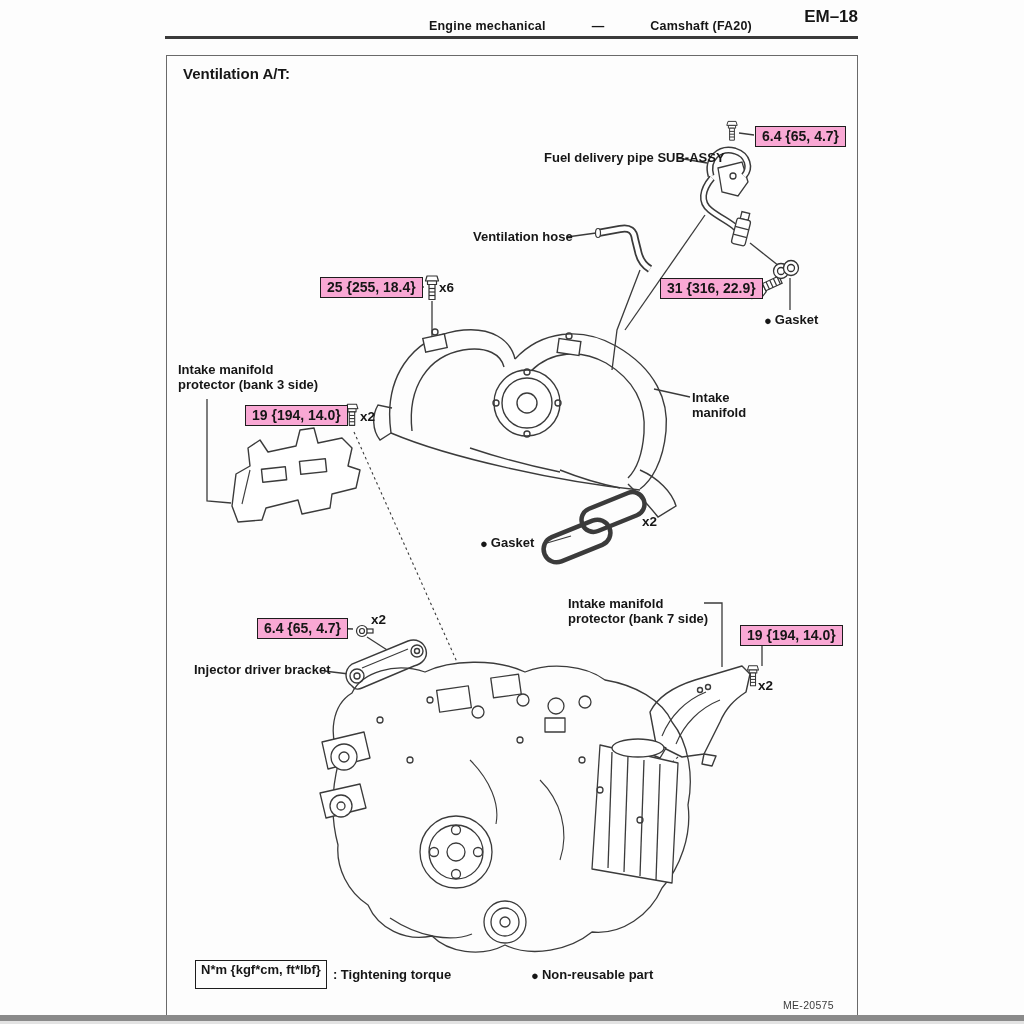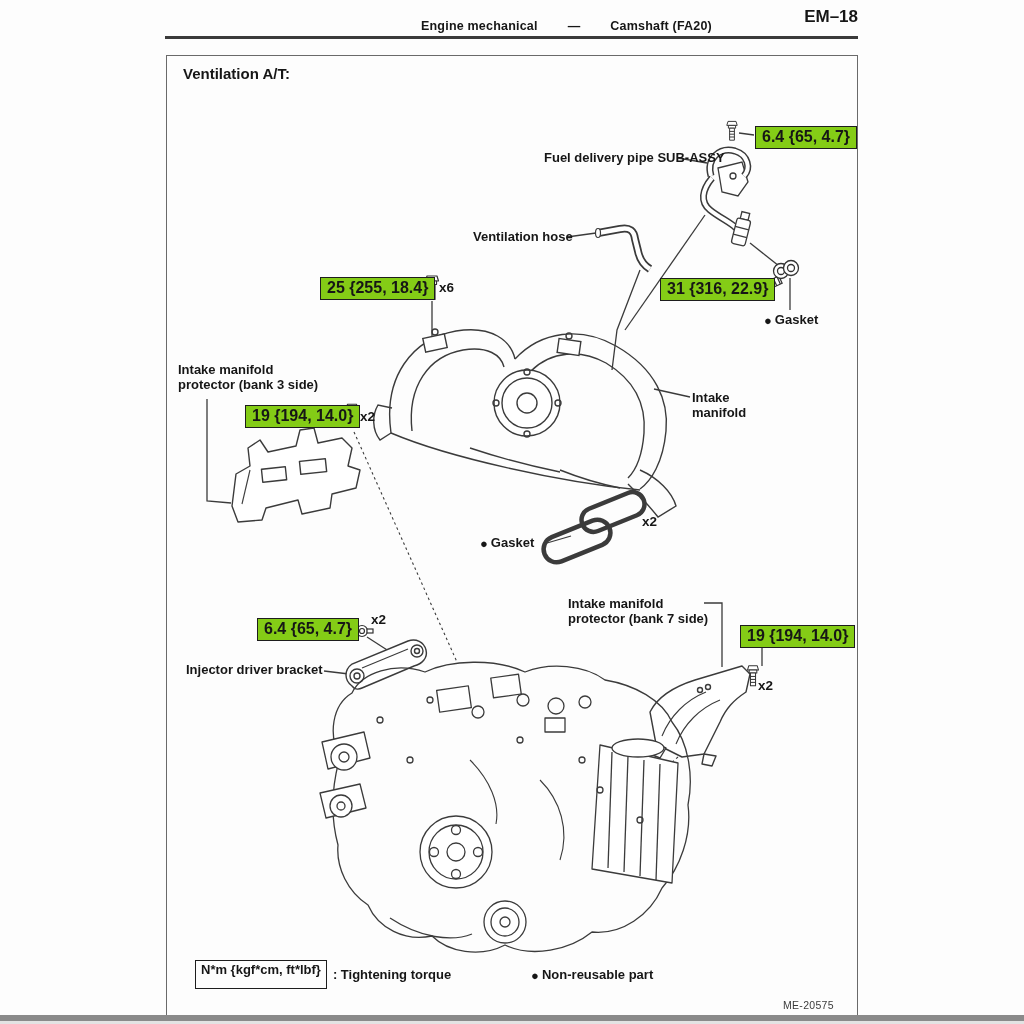--- a/index.html
+++ b/index.html
@@ -4,32 +4,32 @@
 <style>
   html,body{margin:0;padding:0;}
   body{
     width:1024px;height:1024px;position:relative;background:#fdfdfd;
     font-family:"Liberation Sans","DejaVu Sans",sans-serif;color:#161616;
     overflow:hidden;
   }
   .abs{position:absolute;}
   
   .hdr-title{left:406px;top:19px;font-size:12.5px;font-weight:700;letter-spacing:.2px;}
-  .hdr-title span{margin:0 15px;}
+  .hdr-title span{margin:0 23px;}
   .hdr-page{top:7px;right:166px;font-size:17px;font-weight:700;}
   .hdr-rule{left:165px;top:36px;width:693px;height:3px;background:#3a3a3a;}
   
   .frame{left:166px;top:55px;width:690px;height:961px;border:1.5px solid #6a6a6a;background:transparent;}
   .fig-title{left:183px;top:65px;font-size:15px;font-weight:700;}
   
   .lbl{font-size:13px;font-weight:700;line-height:15px;white-space:nowrap;}
   .bullet{font-size:13px;vertical-align:-1px;margin-right:3px;}
   
-  .tq{border:1.5px solid #1d1d1d;background:#84cc16;padding:1px 6px 2px 6px;
-      font-size:16px;font-weight:700;white-space:nowrap;}
+  .tq{border:1.5px solid #1d1d1d;background:#f9a8d4;padding:1px 6px 2px 6px;
+      font-size:14px;font-weight:700;white-space:nowrap;}
   .qty{font-size:13.5px;font-weight:700;}
   
   .legend{left:195px;top:960px;display:flex;align-items:center;font-size:13px;font-weight:700;}
   .legend .tqbox{border:1.5px solid #1d1d1d;padding:1px 5px 11px 5px;margin-right:6px;}
   .legend .nonreuse{margin-left:80px;}
   .fig-code{left:783px;top:999px;font-size:10.5px;font-weight:400;color:#3c3c3c;letter-spacing:.3px;}
   .bottom-bar{left:0;top:1015px;width:1024px;height:6px;background:#8a8a8a;}
   .bottom-strip{left:0;top:1021px;width:1024px;height:3px;background:#e3e3e3;}
   svg{position:absolute;left:0;top:0;pointer-events:none;}
 </style>
@@ -235,21 +235,21 @@
 </svg>
 
 <div class="abs lbl" style="left:500px;top:150px;padding-left:44px;"><span>Fuel delivery pipe SUB-ASSY</span></div>
 <div class="abs lbl" style="left:473px;top:229px;"><span>Ventilation hose</span></div>
 <div class="abs lbl" style="left:764px;top:312px;"><span class="bullet">●</span><span>Gasket</span></div>
 <div class="abs lbl" style="left:692px;top:390px;"><span>Intake</span><br><span>manifold</span></div>
 <div class="abs lbl" style="left:178px;top:362px;"><span>Intake manifold</span><br><span>protector (bank 3 side)</span></div>
 <div class="abs lbl" style="left:480px;top:535px;"><span class="bullet">●</span><span>Gasket</span></div>
 <div class="abs qty" style="left:642px;top:514px;">x2</div>
 <div class="abs lbl" style="left:568px;top:596px;"><span>Intake manifold</span><br><span>protector (bank 7 side)</span></div>
-<div class="abs lbl" style="left:186px;top:662px;"><span>Injector driver bracket</span></div>
+<div class="abs lbl" style="left:194px;top:662px;"><span>Injector driver bracket</span></div>
 
 <div class="abs tq" style="left:755px;top:126px;">6.4 {65, 4.7}</div>
 <div class="abs tq" style="left:320px;top:277px;">25 {255, 18.4}</div>
 <div class="abs qty" style="left:439px;top:280px;">x6</div>
 <div class="abs tq" style="left:660px;top:278px;">31 {316, 22.9}</div>
 <div class="abs tq" style="left:245px;top:405px;">19 {194, 14.0}</div>
 <div class="abs qty" style="left:360px;top:409px;">x2</div>
 <div class="abs tq" style="left:257px;top:618px;">6.4 {65, 4.7}</div>
 <div class="abs qty" style="left:371px;top:612px;">x2</div>
 <div class="abs tq" style="left:740px;top:625px;">19 {194, 14.0}</div>

